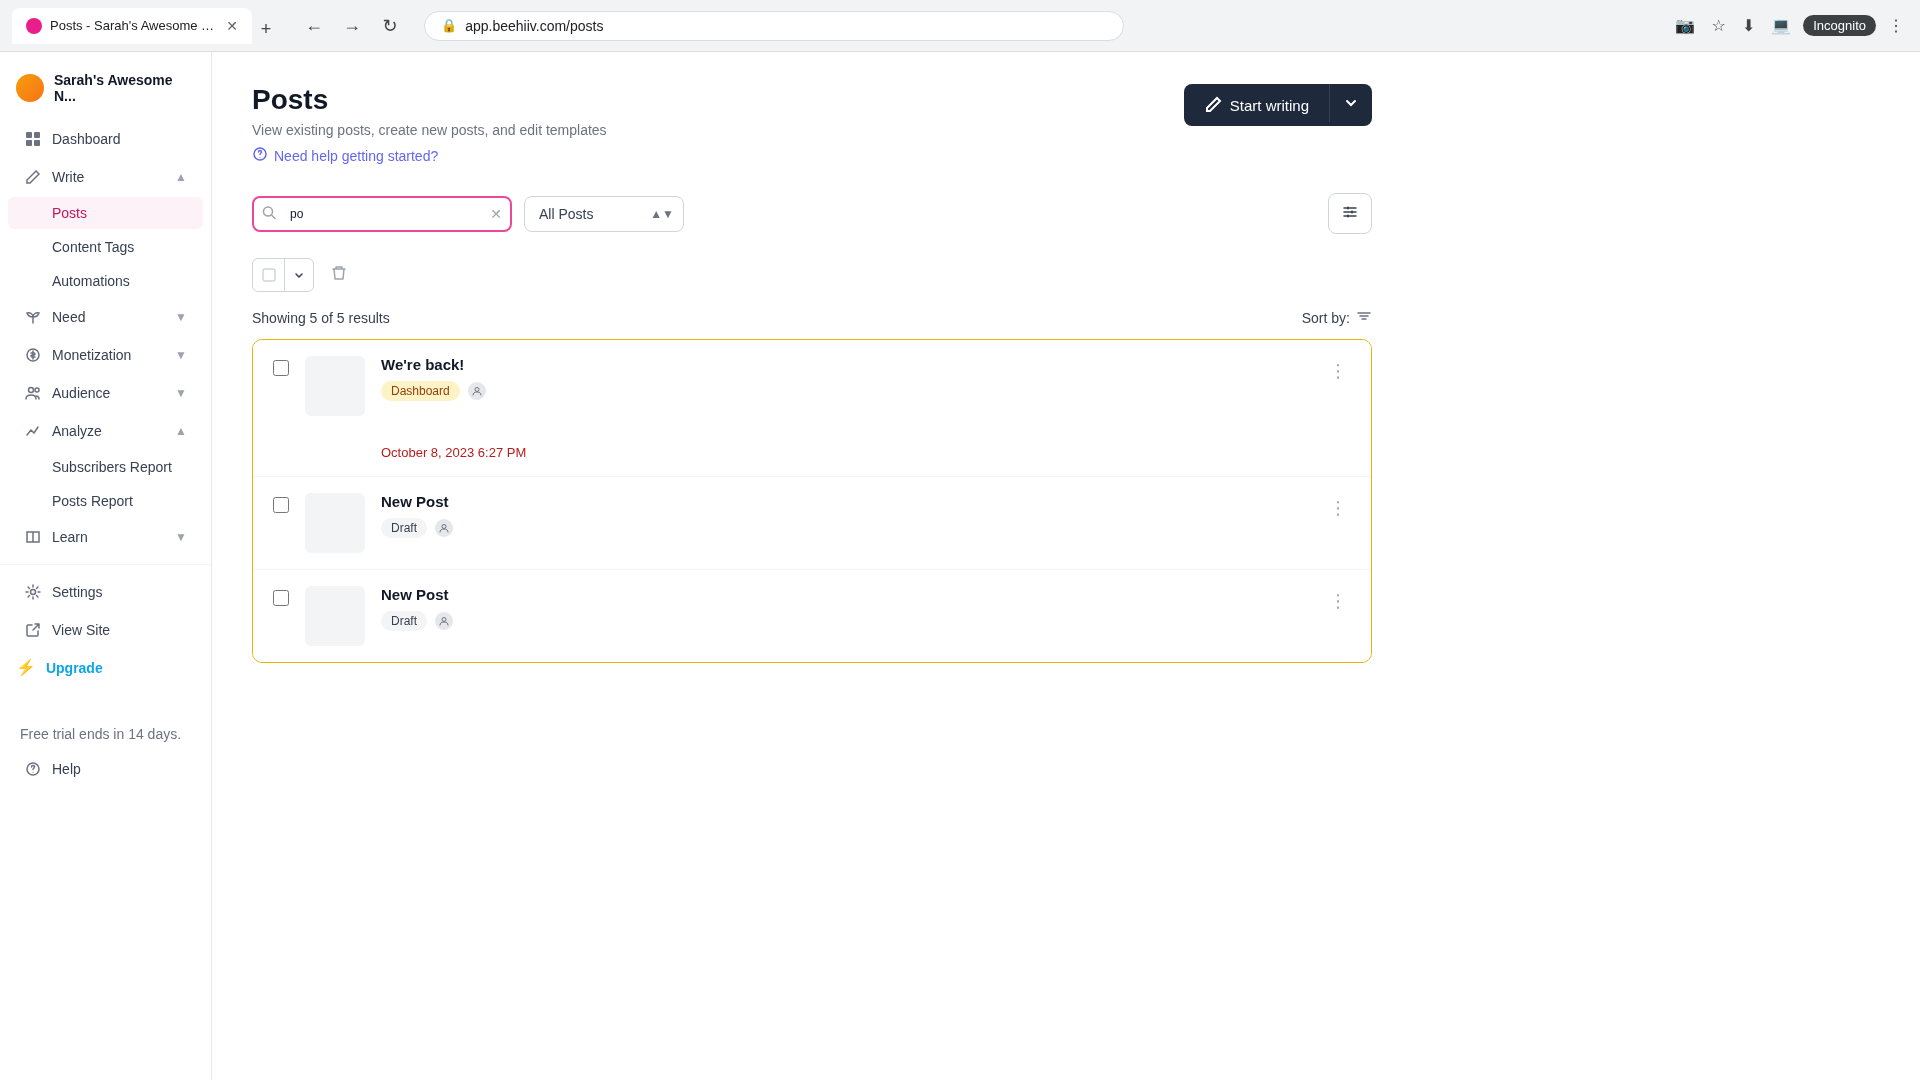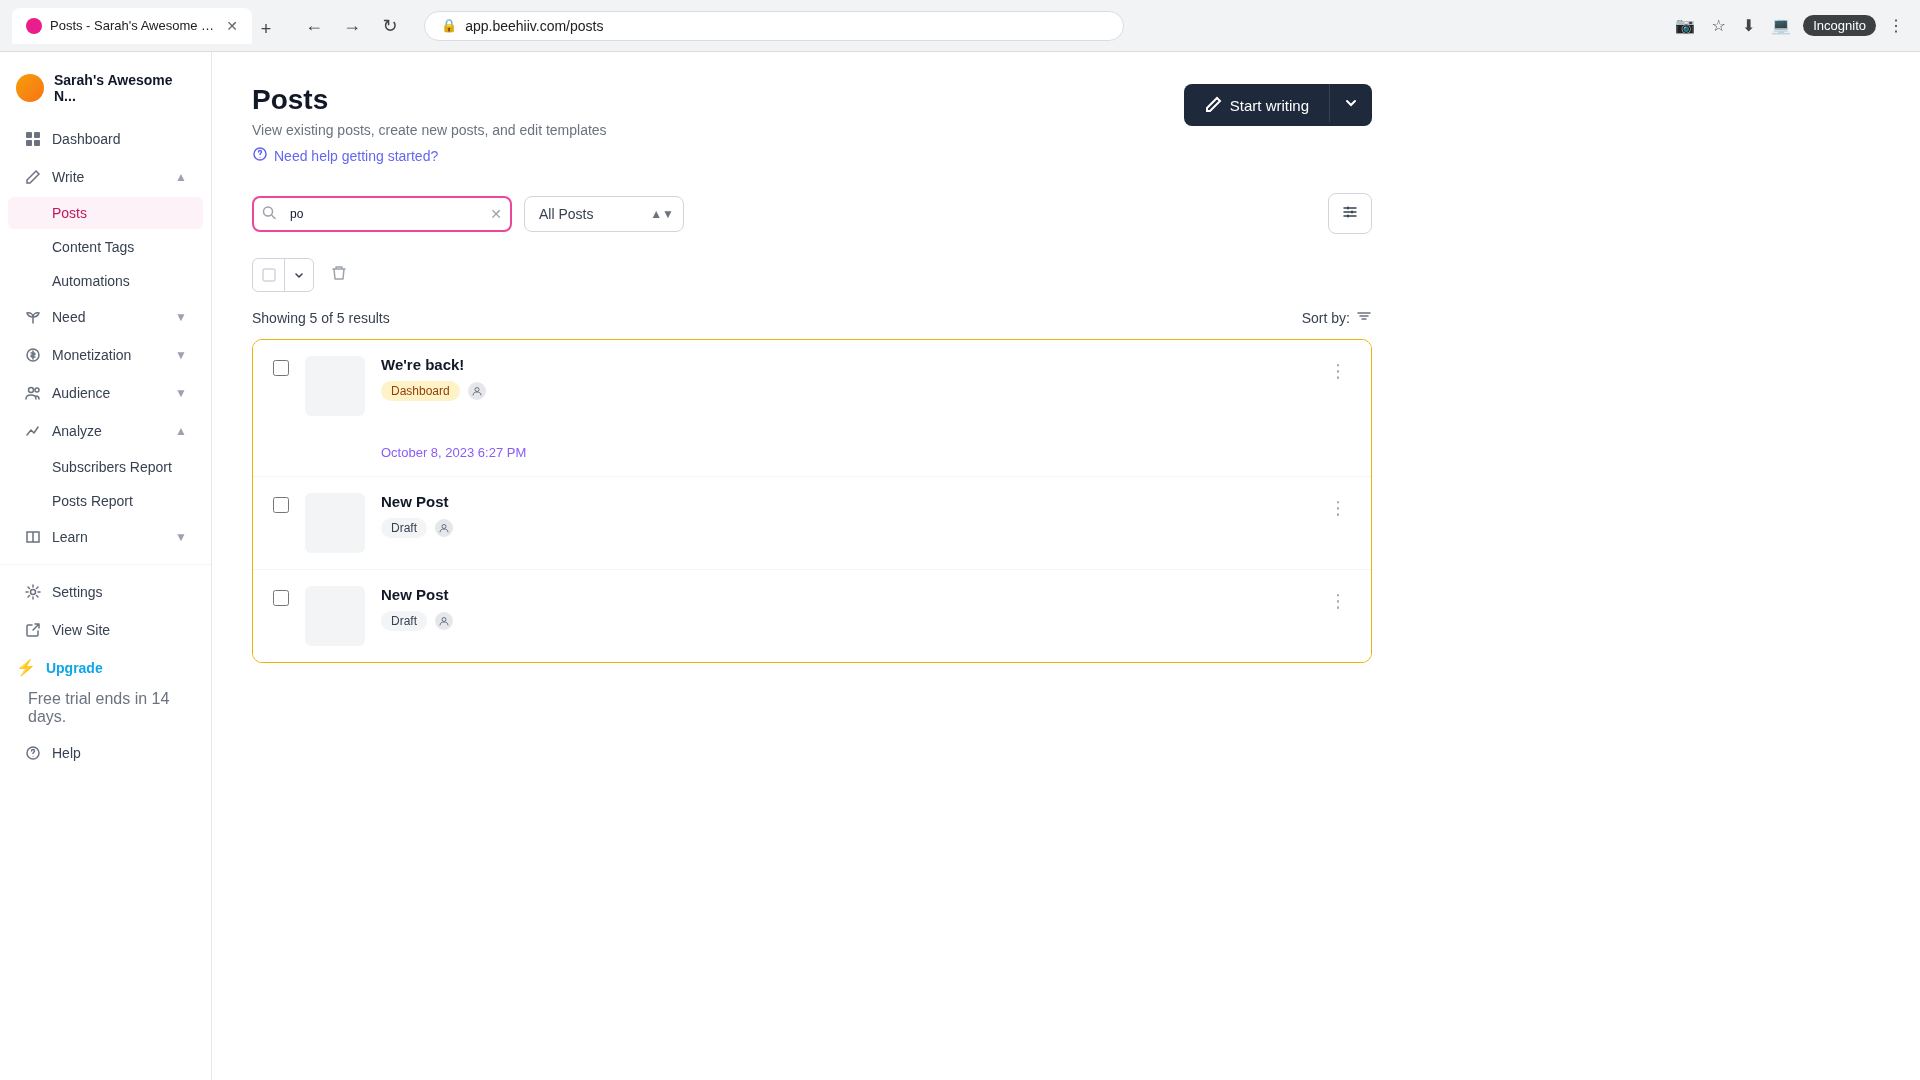--- a/index.html
+++ b/index.html
@@ -32,21 +32,21 @@
     .sidebar-item .item-icon { width: 18px; height: 18px; display: flex; align-items: center; justify-content: center; flex-shrink: 0; }
     .sidebar-item .item-label { flex: 1; }
     .sidebar-item .item-chevron { margin-left: auto; font-size: 12px; color: #9ca3af; }
 
     .sidebar-sub-item { display: flex; align-items: center; padding: 8px 16px 8px 44px; cursor: pointer; font-size: 14px; color: #374151; border-radius: 6px; margin: 1px 8px; }
     .sidebar-sub-item.active { background: #fdf2f8; color: #be185d; font-weight: 500; }
 
     .sidebar-divider { height: 1px; background: #f3f4f6; margin: 8px 0; }
     .upgrade-item { display: flex; align-items: center; gap: 10px; padding: 9px 16px; cursor: pointer; font-size: 14px; color: #0ea5e9; font-weight: 600; }
     .upgrade-icon { color: #0ea5e9; font-size: 16px; }
-    .trial-text { padding: 4px 28px 8px; font-size: 16px; color: #6b7280; }
+    .trial-text { padding: 4px 20px 8px; font-size: 14px; color: #6b7280; margin-top: 36px; }
 
     
     .main { flex: 1; overflow-y: auto; background: #fff; }
     .main-content { padding: 32px 40px; max-width: 1200px; }
 
     .page-header { display: flex; align-items: flex-start; justify-content: space-between; margin-bottom: 28px; }
     .page-header-left { }
     .page-title { font-size: 28px; font-weight: 700; color: #111827; margin-bottom: 6px; }
     .page-subtitle { font-size: 14px; color: #6b7280; margin-bottom: 8px; }
     .help-link { display: flex; align-items: center; gap: 6px; font-size: 14px; color: #6366f1; cursor: pointer; }
@@ -81,21 +81,21 @@
 
     
     .posts-list { border: 1px solid #eab308; border-radius: 10px; overflow: hidden; }
     .post-item { display: flex; align-items: flex-start; padding: 16px 20px; border-bottom: 1px solid #f3f4f6; background: #fff; }
     .post-item:last-child { border-bottom: none; }
     .post-checkbox { margin-top: 4px; margin-right: 16px; width: 16px; height: 16px; cursor: pointer; }
     .post-thumbnail { width: 60px; height: 60px; background: #f3f4f6; border-radius: 6px; flex-shrink: 0; margin-right: 16px; }
     .post-info { flex: 1; }
     .post-title { font-size: 15px; font-weight: 600; color: #111827; margin-bottom: 8px; cursor: pointer; }
     .post-meta { display: flex; align-items: center; gap: 8px; margin-bottom: 4px; }
-    .post-date { font-size: 13px; color: #8b5cf6; margin-top: 44px; }
+    .post-date { font-size: 13px; color: #b91c1c; margin-top: 44px; }
     .post-actions { margin-left: auto; }
     .post-menu-btn { background: none; border: none; cursor: pointer; color: #9ca3af; font-size: 18px; padding: 4px; }
 
     .badge { display: inline-flex; align-items: center; padding: 3px 10px; border-radius: 20px; font-size: 12px; font-weight: 500; }
     .badge-scheduled { background: #fef3c7; color: #92400e; }
     .badge-draft { background: #f3f4f6; color: #374151; }
     .badge-icon { width: 18px; height: 18px; background: #e5e7eb; border-radius: 50%; display: flex; align-items: center; justify-content: center; font-size: 10px; color: #6b7280; }
   </style>
 </head>
 <body>

